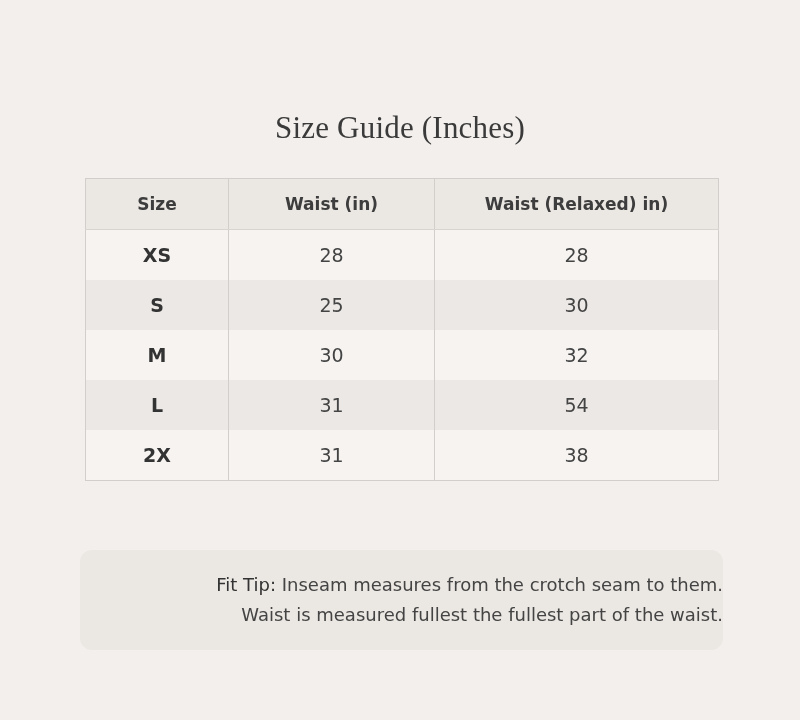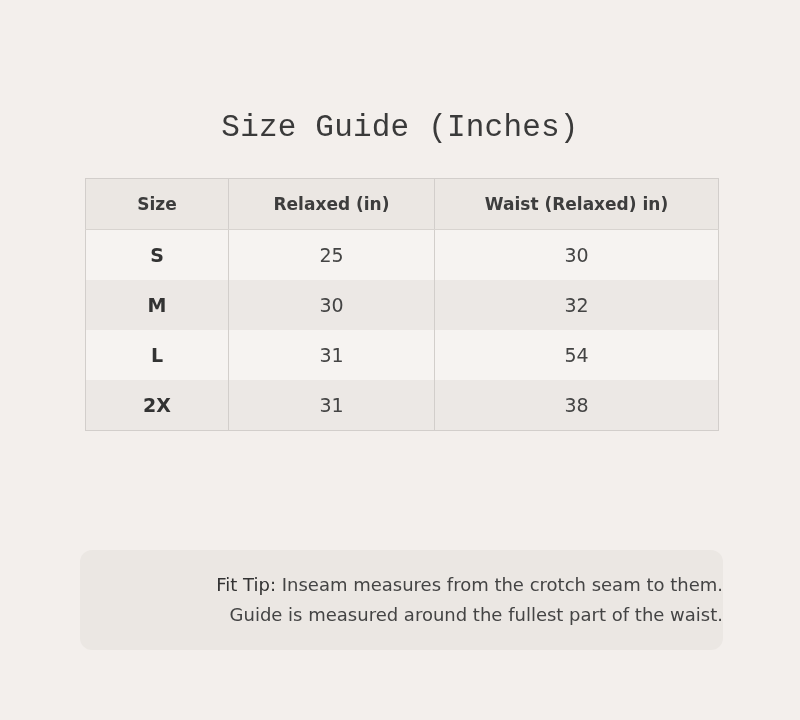--- a/index.html
+++ b/index.html
@@ -3,21 +3,21 @@
 <meta charset="utf-8">
 <style>
   html, body { margin:0; padding:0; }
   body {
     width:800px; height:720px; background:#f3efec;
     font-family:"Liberation Sans", sans-serif; color:#333;
     position:relative; overflow:hidden;
   }
   .title {
     position:absolute; left:0; width:800px; top:110px;
-    text-align:center; font-family:Liberation Mono, monospace;
+    text-align:center; font-family:Liberation Serif, serif;
     font-size:31px; color:#3a3a3a; letter-spacing:0.2px;
   }
   table.size-table {
     position:absolute; left:85px; top:178px; width:634px;
     border-collapse:collapse; border:1.5px solid #d2cecb;
     font-family:"DejaVu Sans", sans-serif;
   }
   table.size-table th, table.size-table td {
     text-align:center; padding:0; height:50px;
     border-left:1.5px solid #d2cecb;
@@ -43,25 +43,30 @@
 </style>
 </head>
 <body>
 
 <div class="title">Size Guide (Inches)</div>
 
 <table class="size-table">
   <thead>
     <tr>
       <th class="col-size">Size</th>
-      <th class="col-inseam">Relaxed (in)</th>
+      <th class="col-inseam">Waist (in)</th>
       <th>Waist (Relaxed) in)</th>
     </tr>
   </thead>
   <tbody>
+    <tr>
+      <td class="size-cell">XS</td>
+      <td>28</td>
+      <td>28</td>
+    </tr>
     <tr>
       <td class="size-cell">S</td>
       <td>25</td>
       <td>30</td>
     </tr>
     <tr>
       <td class="size-cell">M</td>
       <td>30</td>
       <td>32</td>
     </tr>
@@ -76,14 +81,14 @@
       <td>38</td>
     </tr>
   </tbody>
 </table>
 
 <div class="tip">
   <div>
     <span class="tip-label">Fit Tip:</span>
     <span>Inseam measures from the crotch seam to them.</span>
   </div>
-  <div>Guide is measured around the fullest part of the waist.</div>
+  <div>Waist is measured fullest the fullest part of the waist.</div>
 </div>
 
 </body></html>

